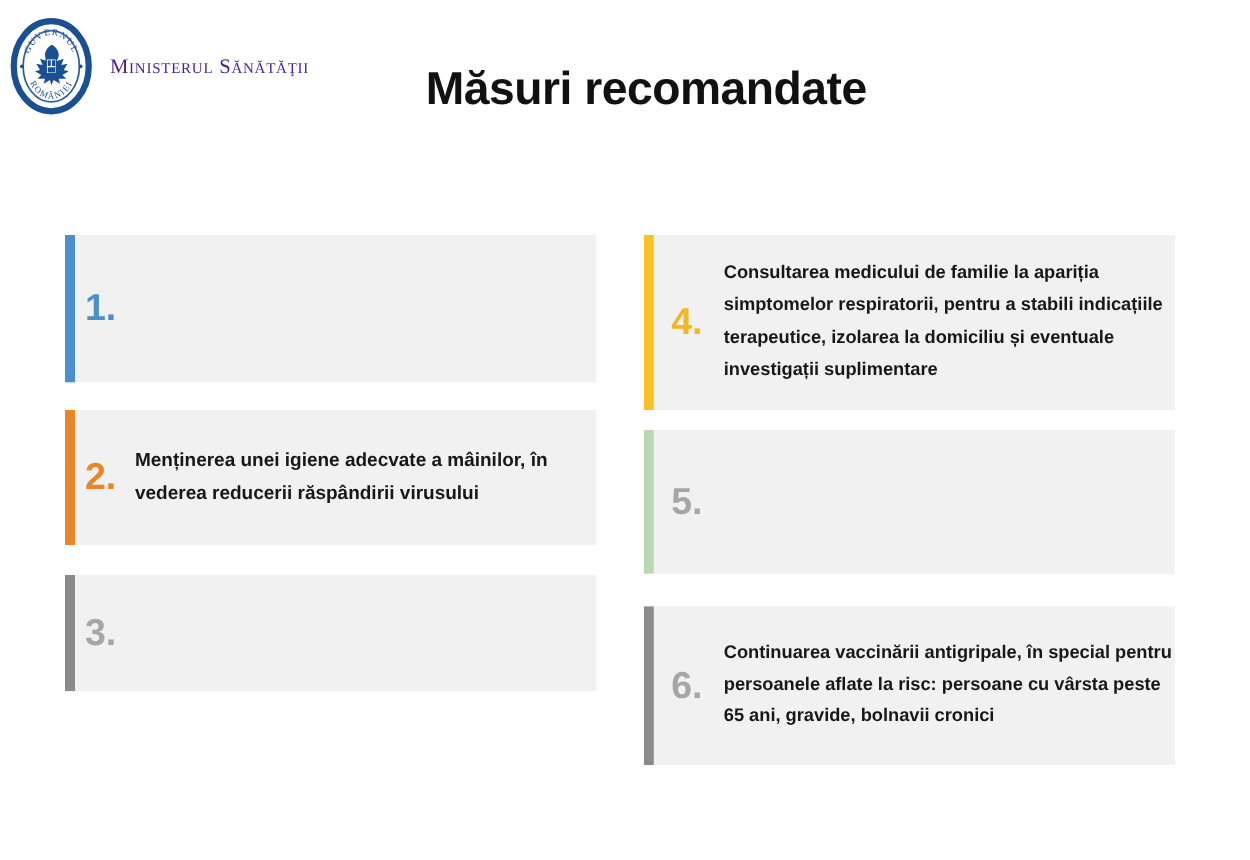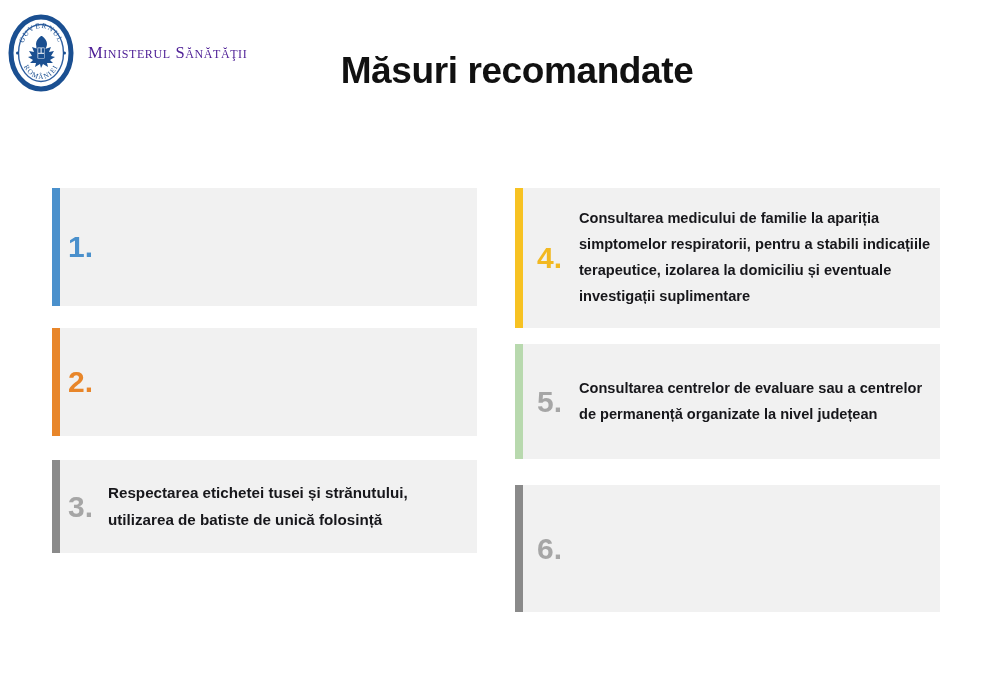--- a/index.html
+++ b/index.html
@@ -188,41 +188,41 @@
   <div class="column" id="column-left">
 
     <div class="measure-card" id="card-1" style="background: rgb(241, 241, 241);">
       <div class="accent-bar" style="background: rgb(74, 144, 204);"></div>
       <div class="measure-number" style="color: rgb(74, 144, 204);">1.</div>
     </div>
 
     <div class="measure-card" id="card-2" style="background: rgb(241, 241, 241);">
       <div class="accent-bar" style="background: rgb(232, 134, 42);"></div>
       <div class="measure-number" style="color: rgb(232, 134, 42);">2.</div>
+      <div class="measure-text">Menținerea unei igiene adecvate a mâinilor, în vederea reducerii răspândirii virusului</div>
     </div>
 
     <div class="measure-card" id="card-3" style="background: rgb(241, 241, 241);">
       <div class="accent-bar" style="background: rgb(138, 138, 138);"></div>
       <div class="measure-number" style="color: rgb(166, 166, 166);">3.</div>
-      <div class="measure-text">Respectarea etichetei tusei și strănutului, utilizarea de batiste de unică folosință</div>
     </div>
   </div>
 
   <div class="column" id="column-right">
 
     <div class="measure-card" id="card-4" style="background: rgb(241, 241, 241);">
       <div class="accent-bar" style="background: rgb(247, 194, 34);"></div>
       <div class="measure-number" style="color: rgb(242, 184, 33);">4.</div>
       <div class="measure-text">Consultarea medicului de familie la apariția simptomelor respiratorii, pentru a stabili indicațiile terapeutice, izolarea la domiciliu și eventuale investigații suplimentare</div>
     </div>
 
     <div class="measure-card" id="card-5" style="background: rgb(241, 241, 241);">
       <div class="accent-bar" style="background: rgb(184, 217, 174);"></div>
       <div class="measure-number" style="color: rgb(166, 166, 166);">5.</div>
-      <div class="measure-text">Consultarea centrelor de evaluare sau a centrelor de permanență organizate la nivel județean</div>
     </div>
 
     <div class="measure-card" id="card-6" style="background: rgb(241, 241, 241);">
       <div class="accent-bar" style="background: rgb(138, 138, 138);"></div>
       <div class="measure-number" style="color: rgb(166, 166, 166);">6.</div>
+      <div class="measure-text">Continuarea vaccinării antigripale, în special pentru persoanele aflate la risc: persoane cu vârsta peste 65 ani, gravide, bolnavii cronici</div>
     </div>
   </div>
 </div>
 
 </body></html>

